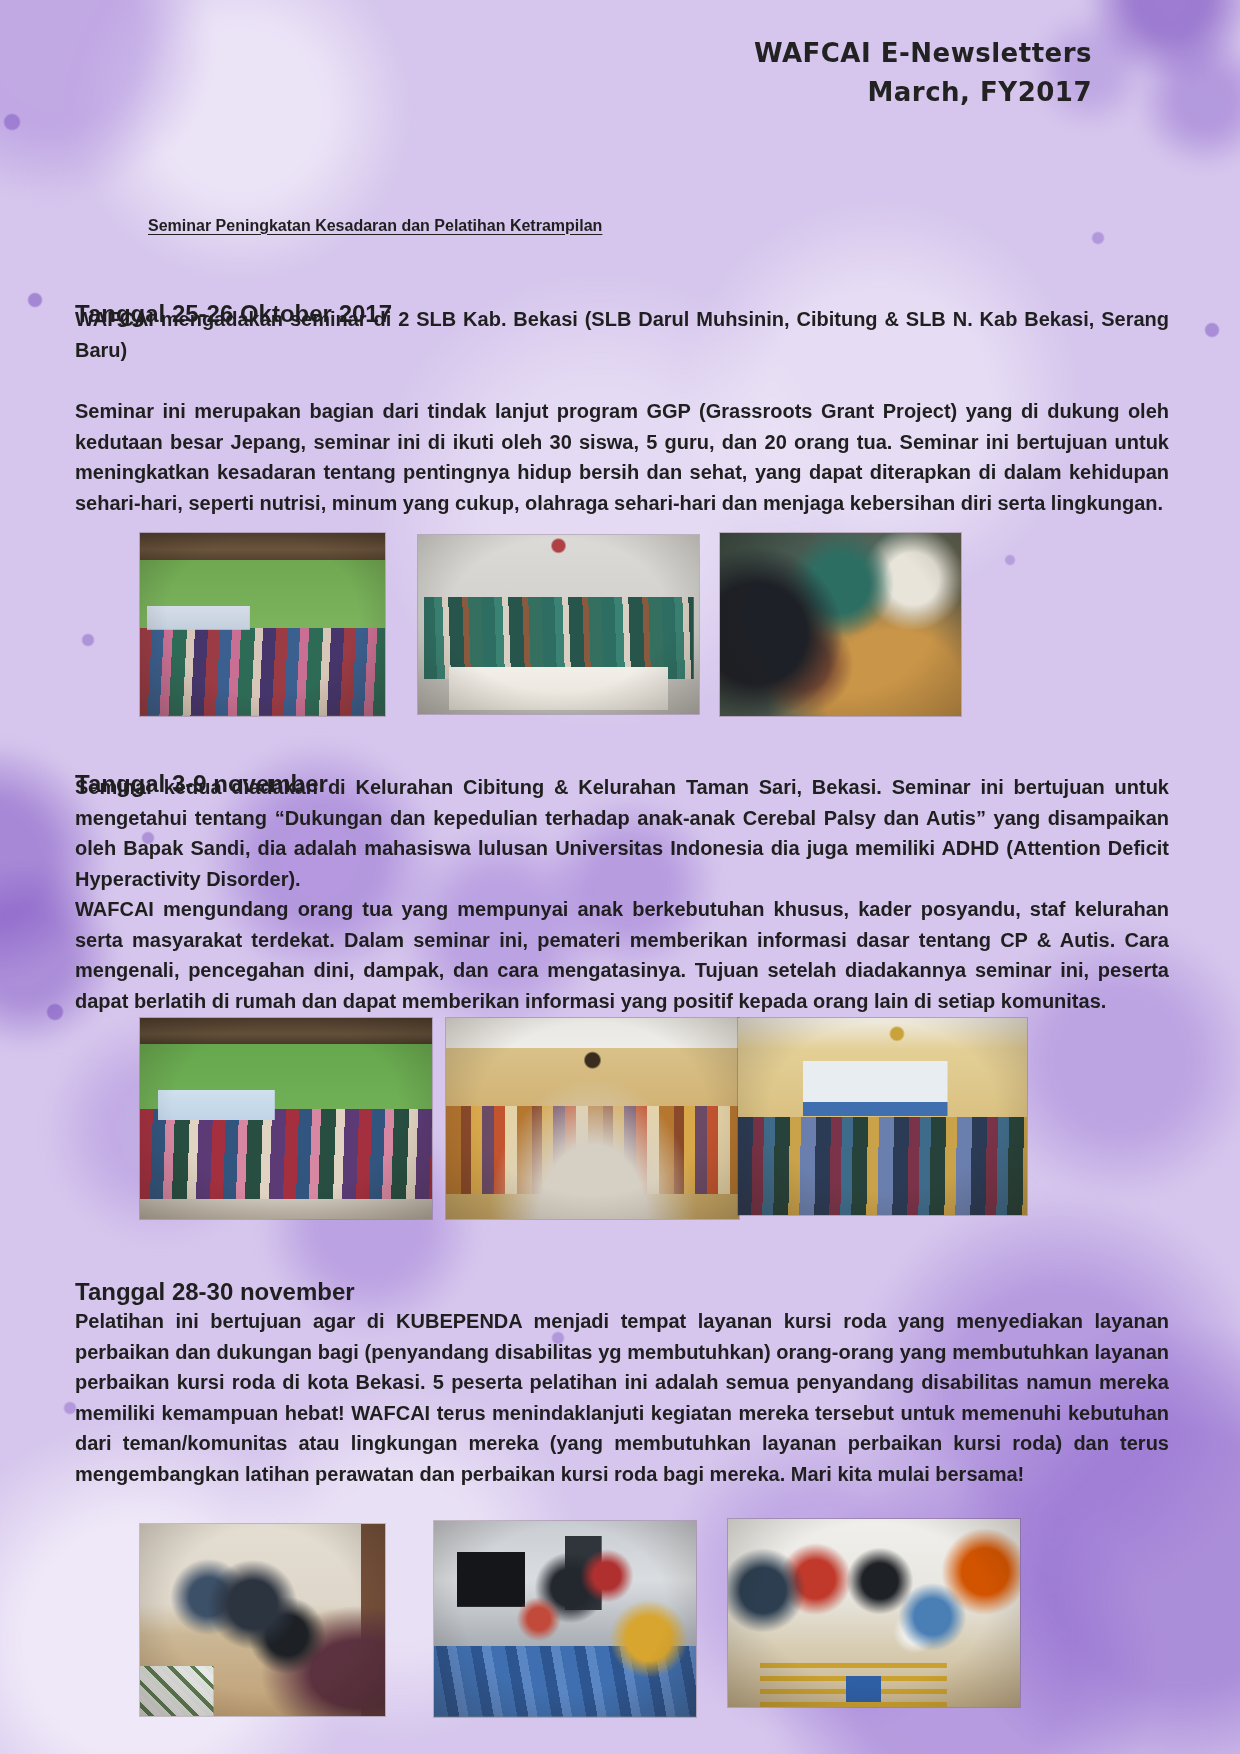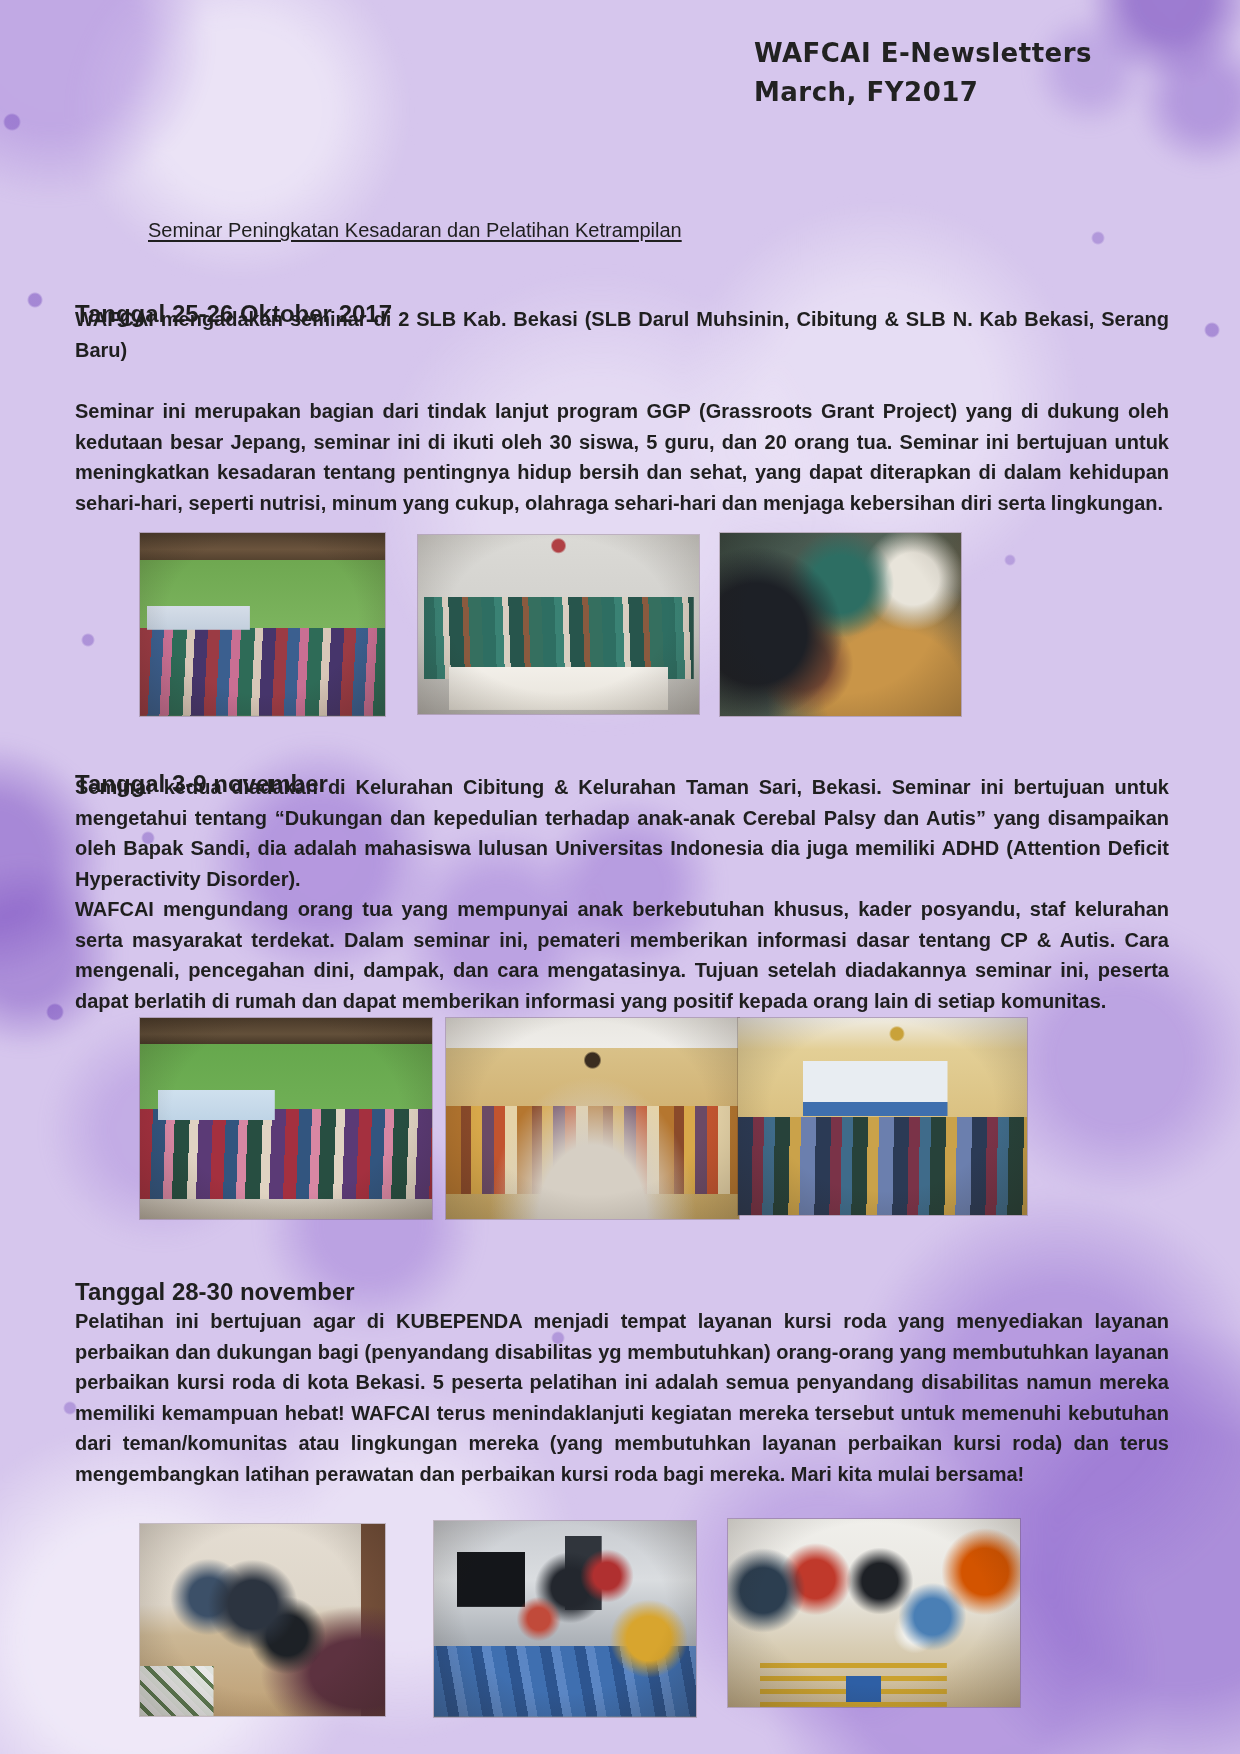--- a/index.html
+++ b/index.html
@@ -57,29 +57,30 @@
       radial-gradient(circle at 148px 838px, rgba(124,84,192,.45) 0 5px, transparent 7px),
       radial-gradient(circle at 1010px 560px,rgba(124,84,192,.35) 0 4px, transparent 6px),
       radial-gradient(circle at 875px 1700px,rgba(124,84,192,.50) 0 6px, transparent 8px),
       radial-gradient(circle at 12px 122px,  rgba(124,84,192,.50) 0 7px, transparent 9px),
       radial-gradient(circle at 70px 1408px, rgba(124,84,192,.40) 0 5px, transparent 7px);
   }
 
   
   .masthead{
     position:absolute;top:34px;right:148px;
+    text-align:right;
     font-family:"DejaVu Sans",sans-serif;
     font-weight:700;letter-spacing:.5px;
     font-size:26px;line-height:39px;color:#222;
   }
 
   
   .sec-title{
     position:absolute;left:148px;top:206px;
-    font-size:20px;font-weight:400;
+    font-size:16px;font-weight:700;
     text-decoration:underline;text-underline-offset:3px;
   }
   .date-h{position:absolute;left:75px;font-size:24px;font-weight:700;margin-top:48px;}
   .dh1{top:252px}.dh2{top:722px}.dh3{top:1230px}
   .para{
     position:absolute;left:75px;width:1094px;
     font-size:20px;line-height:30.5px;
     text-align:justify;
     font-weight:bold;
   }

